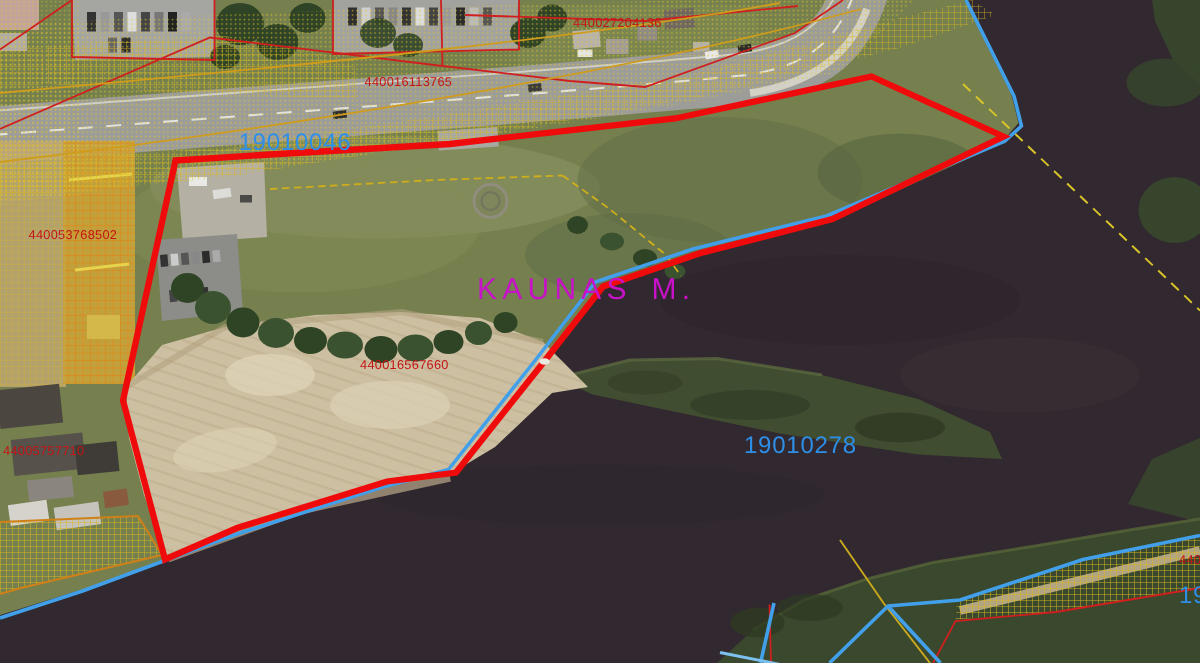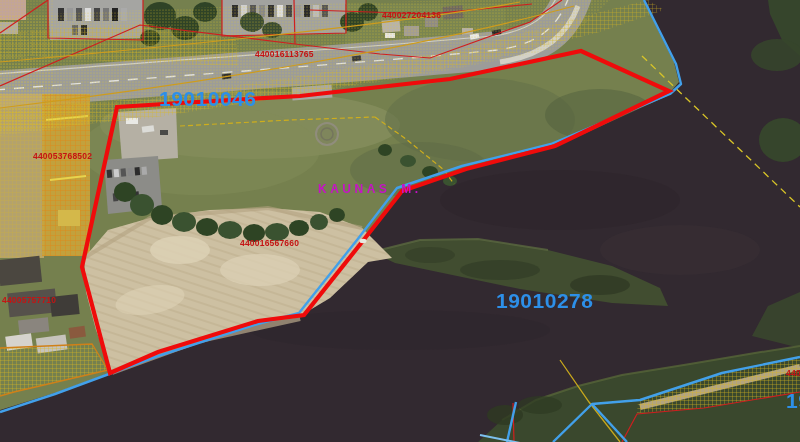--- a/index.html
+++ b/index.html
@@ -1,23 +1,23 @@
 <!DOCTYPE html>
 <html><head>
 <meta charset="utf-8">
 <style>
   html,body{margin:0;padding:0;background:#222;}
   #viewport{
     position:relative;width:800px;height:442px;overflow:hidden;
     font-family:"Liberation Sans",sans-serif;background:#75804e;
   }
   #basemap{position:absolute;left:0;top:0;}
-  .lbl{position:absolute;white-space:nowrap;font-weight:700;line-height:1;}
-  .lbl-block{font-size:21px;color:#2d8fe8;letter-spacing:0.5px;}
-  .lbl-muni{font-size:12px;color:#c712c7;letter-spacing:3.5px;word-spacing:4px;}
+  .lbl{position:absolute;white-space:nowrap;font-weight:400;line-height:1;}
+  .lbl-block{font-size:16px;color:#2d8fe8;letter-spacing:0.5px;}
+  .lbl-muni{font-size:20px;color:#c712c7;letter-spacing:3.5px;word-spacing:4px;}
   .lbl-parcel{font-size:8.5px;color:#c41414;letter-spacing:0.2px;}
 </style>
 </head>
 <body>
 
 <div id="viewport">
 
   <svg id="basemap" width="800" height="442" viewBox="0 0 800 442">
     <defs>
       <pattern id="patDots" width="3" height="3" patternUnits="userSpaceOnUse">
@@ -263,22 +263,22 @@
                L402,191 L362,242 L304,315 L258,321 L158,352 L110,373 L82,267 Z" fill="none" stroke="#ef0b0b" stroke-width="4.2" stroke-linejoin="miter"></path>
     </g>
 
     <g>
       <ellipse cx="363" cy="241" rx="3.5" ry="2.2" fill="#e8e8e0"></ellipse>
     </g>
   </svg>
 
   <div>
     <div class="lbl lbl-parcel" style="left:382px;top:11px;">440027204136</div>
-    <div class="lbl lbl-parcel" style="left:255px;top:50px;">440016113765</div>
-    <div class="lbl lbl-parcel" style="left:33px;top:152px;">440053768502</div>
+    <div class="lbl lbl-parcel" style="left:243px;top:50px;">440016113765</div>
+    <div class="lbl lbl-parcel" style="left:19px;top:152px;">440053768502</div>
     <div class="lbl lbl-parcel" style="left:240px;top:199px;margin-top:40px;">440016567660</div>
     <div class="lbl lbl-parcel" style="left:2px;top:296px;text-align:center;">44005757710</div>
     <div class="lbl lbl-parcel" style="left:786px;top:369px;">4400</div>
 
     <div class="lbl lbl-block" style="left:159px;top:88px;">19010046</div>
     <div class="lbl lbl-block" style="left:496px;top:290px;">19010278</div>
     <div class="lbl lbl-block" style="left:786px;top:390px;">19</div>
 
     <div class="lbl lbl-muni" style="left:318px;top:183px;">KAUNAS M.</div>
   </div>

